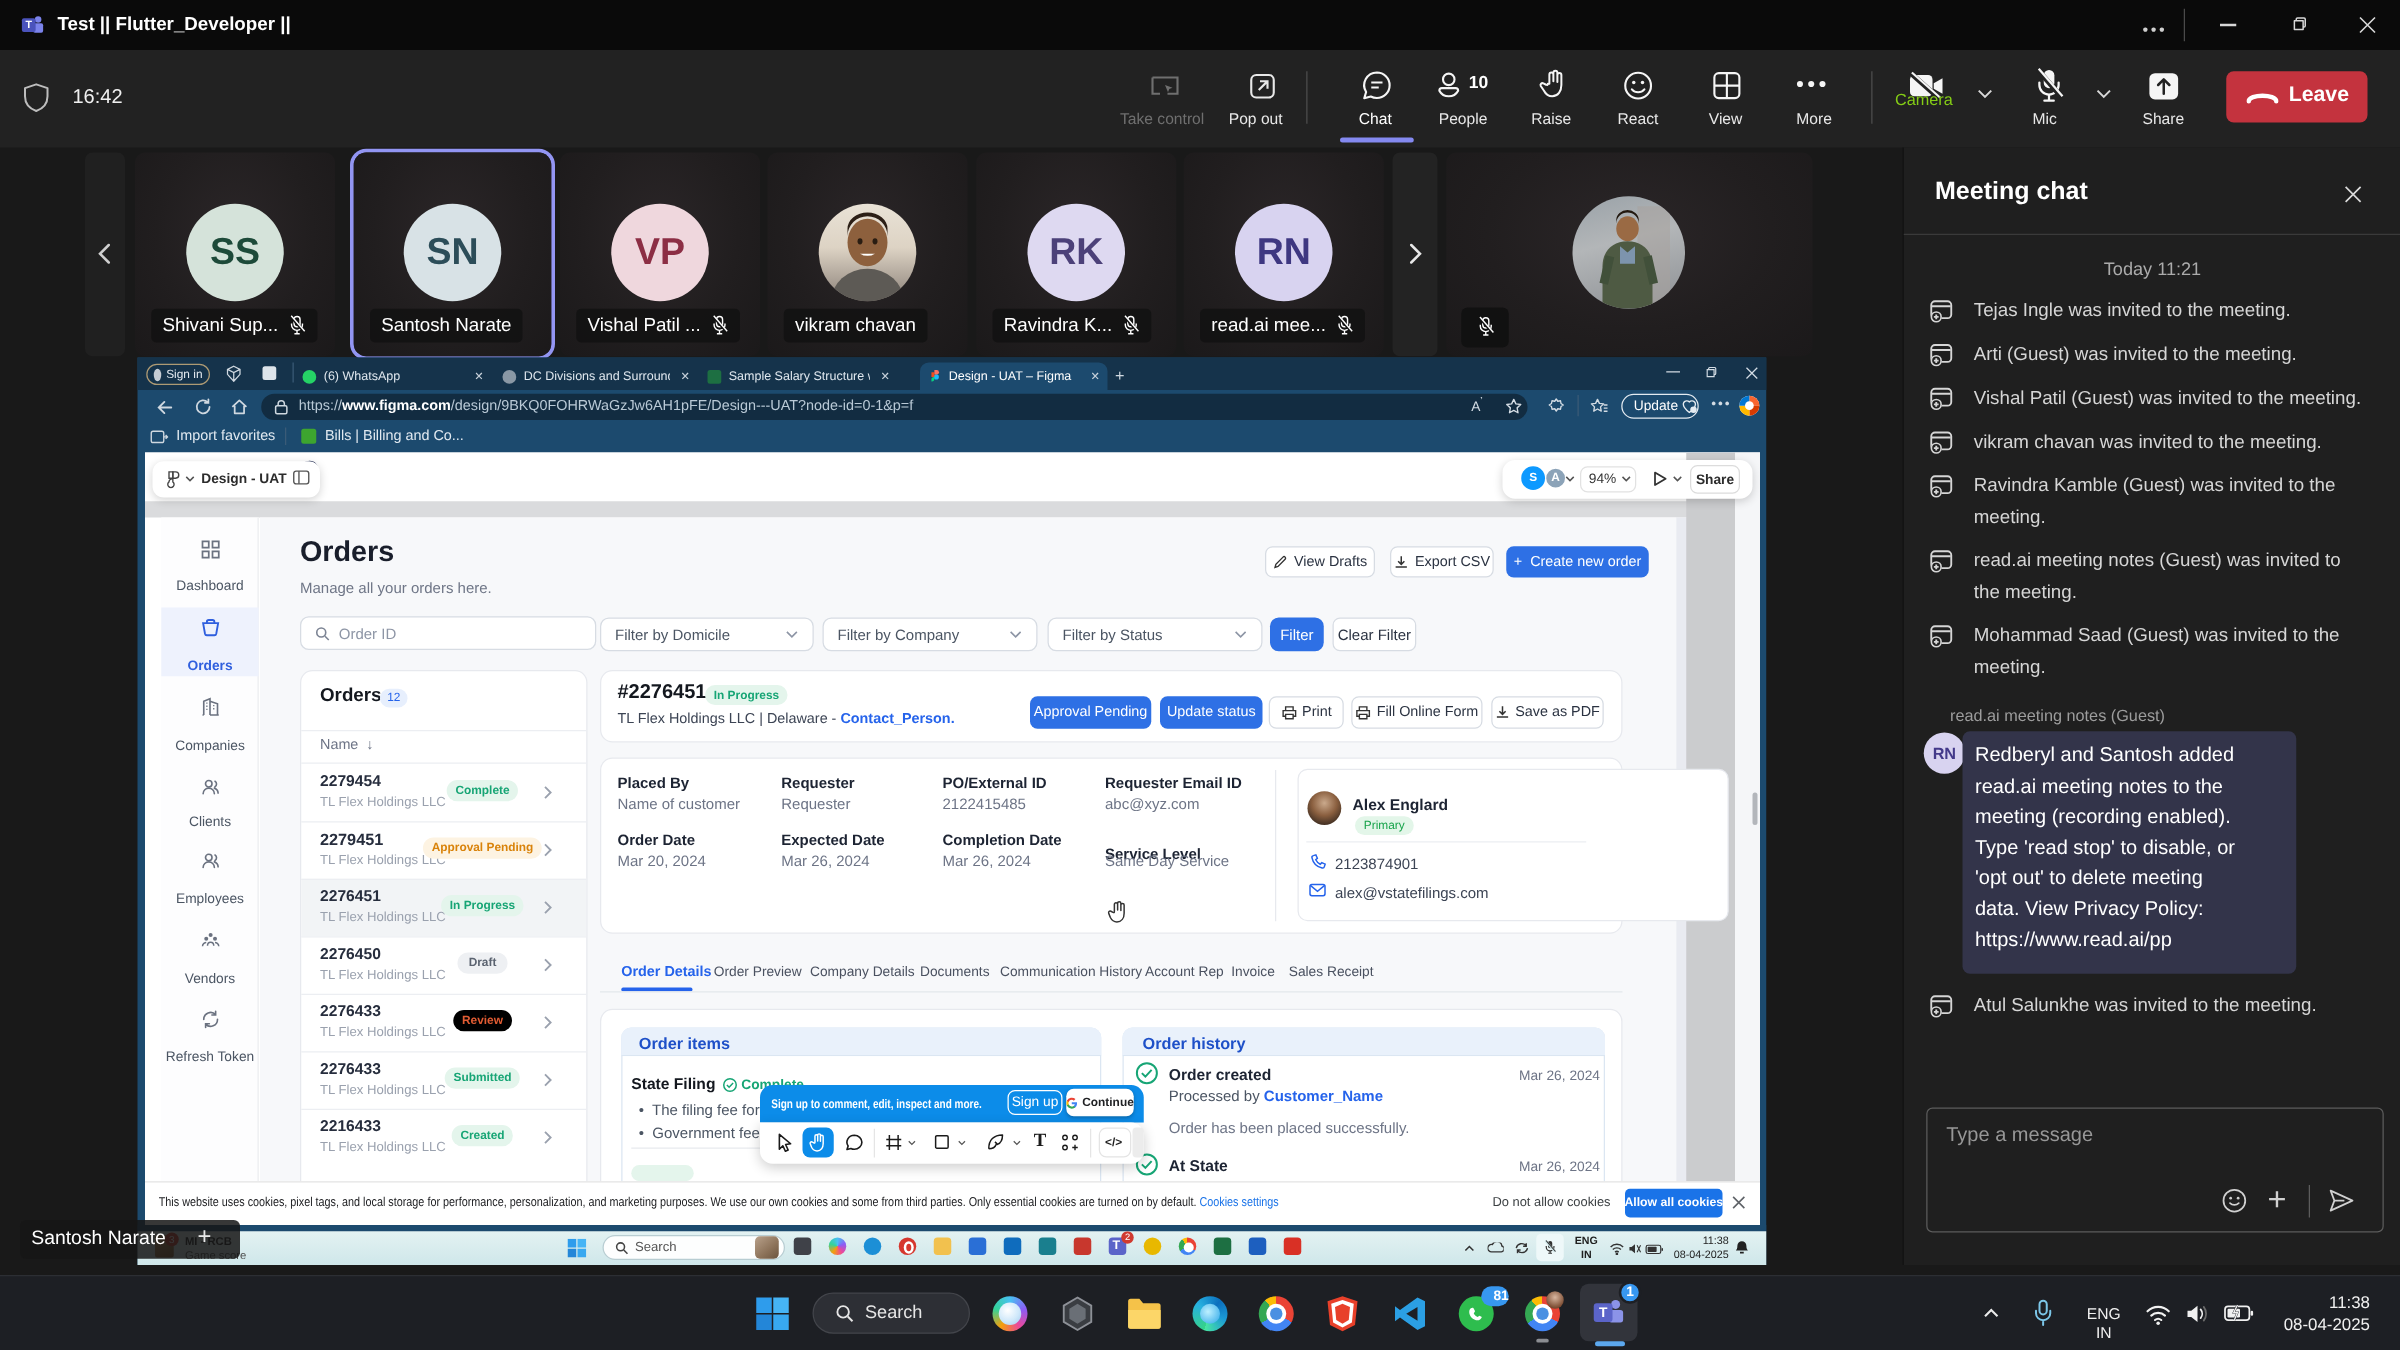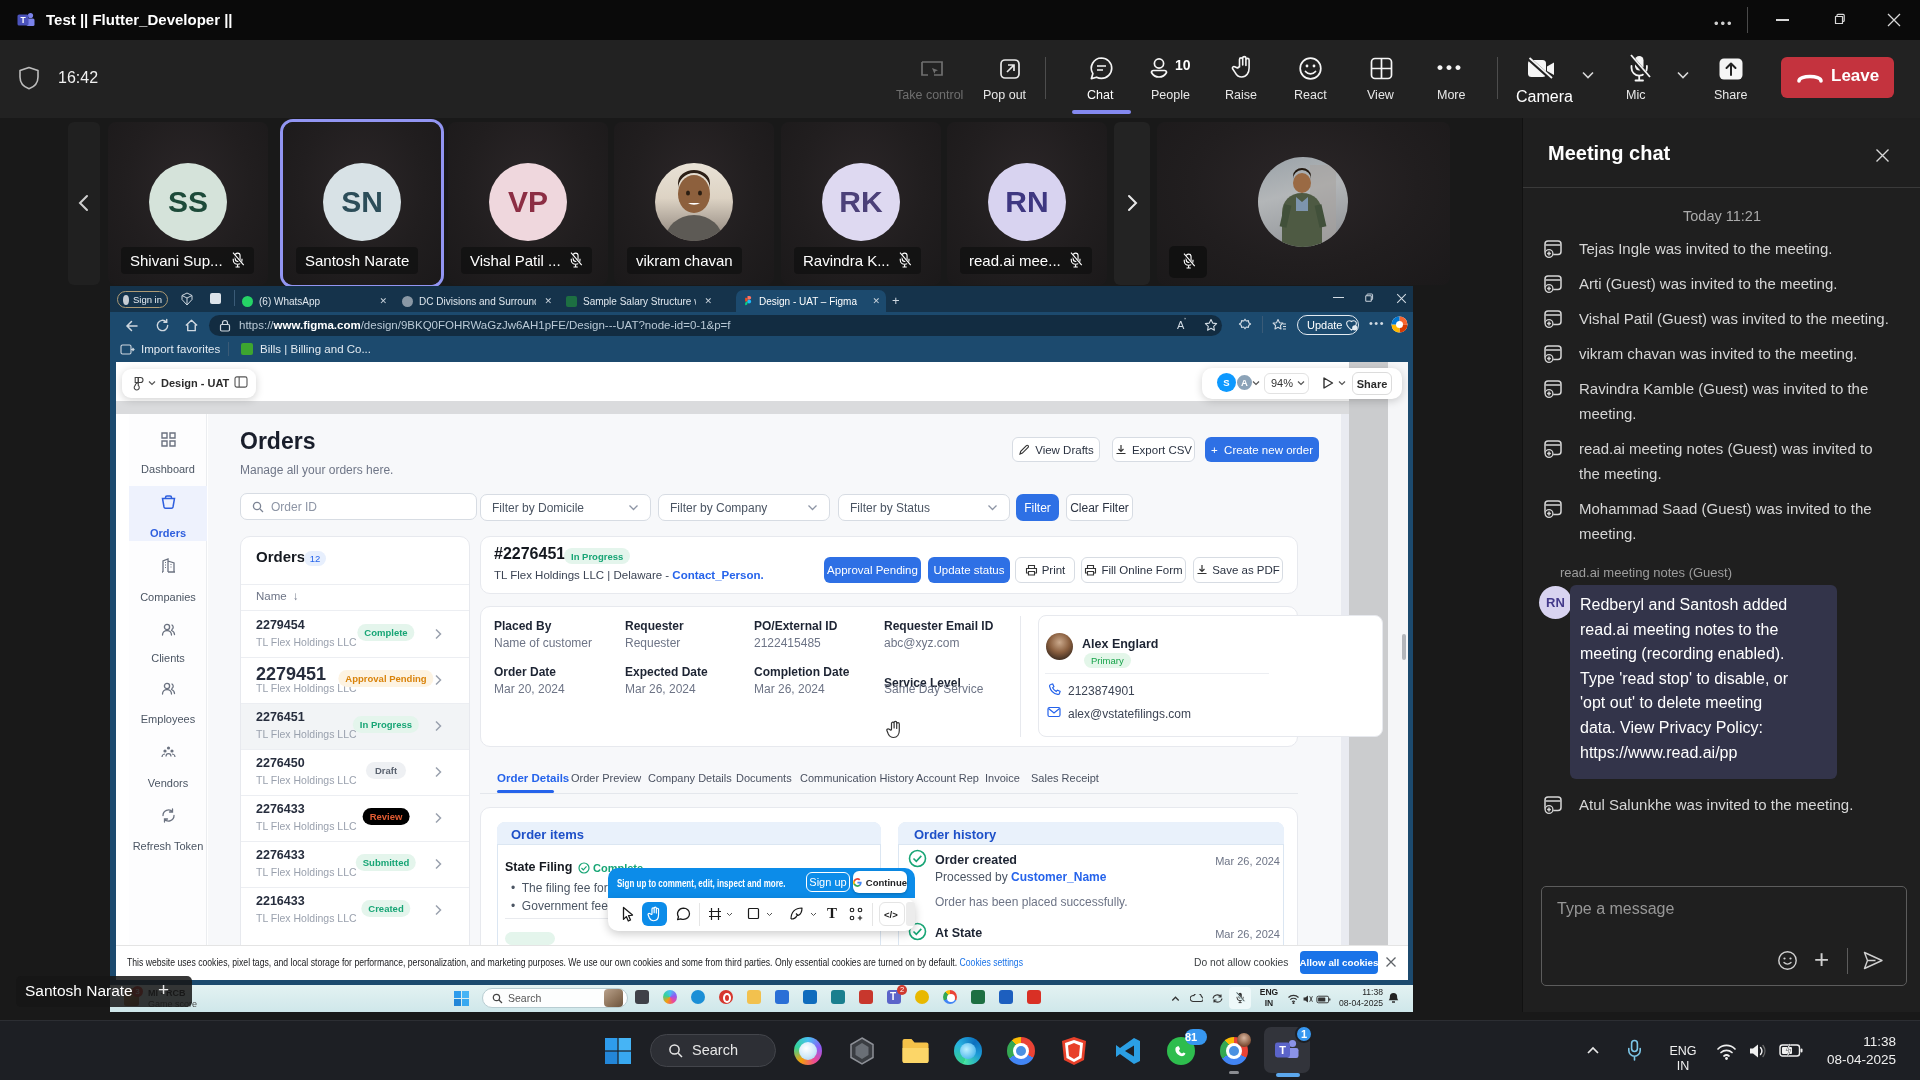--- a/index.html
+++ b/index.html
@@ -101,21 +101,21 @@
 
   <div class="abs" style="left:1437px;top:18px;font-size:17px;letter-spacing:3px;color:#f5f5f5;font-weight:bold">•••</div>
   <div class="abs" style="left:1437px;top:48px;font-size:12.5px;color:#e8e8e8">More</div>
 
   <svg class="abs" style="left:1526px;top:17px" width="32" height="24" viewBox="0 0 32 24">
       <rect x="2" y="3" width="18" height="17" rx="3.5" fill="#f5f5f5"></rect>
       <path d="M21 9.5 l7 -4 v12.5 l-7 -4 z" fill="#f5f5f5"></path>
       <path d="M2.5 1.5 L25 21.5" stroke="#222" stroke-width="4"></path>
       <path d="M3.5 1 L26 21" stroke="#f5f5f5" stroke-width="1.8"></path>
     </svg>
-  <div class="abs" style="left:1516px;top:48px;font-size:16px;color:#ffffff">Camera</div>
+  <div class="abs" style="left:1516px;top:32px;font-size:13px;color:#84cc16">Camera</div>
   <svg class="abs" style="left:1581px;top:30px" width="14" height="10" viewBox="0 0 14 10">
       <path d="M2 2.5 l5 5 5 -5" stroke="#d8d8d8" stroke-width="1.6" fill="none"></path>
     </svg>
 
   <svg class="abs" style="left:1626px;top:14px" width="26" height="30" viewBox="0 0 26 30">
       <rect x="9" y="2" width="8.5" height="14.5" rx="4.2" fill="#f5f5f5"></rect>
       <path d="M5.5 12 v2 a7.7 7.7 0 0 0 15.4 0 v-2" stroke="#f5f5f5" stroke-width="1.8" fill="none" stroke-linecap="round"></path>
       <path d="M13.2 22 v4" stroke="#f5f5f5" stroke-width="1.8"></path>
       <path d="M9.5 26.5 h7.5" stroke="#f5f5f5" stroke-width="1.8" stroke-linecap="round"></path>
       <path d="M4 1.5 L23 23.5" stroke="#222" stroke-width="4.2"></path>
@@ -438,21 +438,21 @@
   <div class="abs" style="left:140px;top:228px;font-size:11.5px;color:#6d7486">Name&nbsp; ↓</div>
   <div class="abs" style="left:125px;top:248px;width:228px;height:1px;background:#eceef2"></div>
   <div class="abs" style="left:125px;top:341px;width:228px;height:46px;background:#f2f4f6"></div>
   <div class="abs" style="left:140px;top:256px;font-size:12.5px;font-weight:bold;color:#262d3d">2279454</div>
 <div class="abs" style="left:140px;top:274px;font-size:10.5px;color:#9aa1ae">TL Flex Holdings LLC</div>
 <div class="abs chip" style="left:270px;transform:translateX(-50%);top:262px;min-width:40px;background:#e4f5ec;color:#17a575">Complete</div>
 <svg class="abs" style="left:318px;top:266px" width="8" height="12" viewBox="0 0 8 12">
       <path d="M2 1.5 L6.5 6 L2 10.5" stroke="#9aa1ae" stroke-width="1.5" fill="none"></path>
     </svg>
 <div class="abs" style="left:125px;top:295px;width:228px;height:1px;background:#eceef2"></div>
-<div class="abs" style="left:140px;top:302px;font-size:18px;font-weight:bold;color:#262d3d">2279451</div>
+<div class="abs" style="left:140px;top:302px;font-size:13px;font-weight:bold;color:#262d3d">2279451</div>
 <div class="abs" style="left:140px;top:320px;font-size:10.5px;color:#9aa1ae">TL Flex Holdings LLC</div>
 <div class="abs chip" style="left:270px;transform:translateX(-50%);top:308px;min-width:40px;background:#fdf3e2;color:#d9830b">Approval Pending</div>
 <svg class="abs" style="left:318px;top:312px" width="8" height="12" viewBox="0 0 8 12">
       <path d="M2 1.5 L6.5 6 L2 10.5" stroke="#9aa1ae" stroke-width="1.5" fill="none"></path>
     </svg>
 <div class="abs" style="left:125px;top:341px;width:228px;height:1px;background:#eceef2"></div>
 <div class="abs" style="left:140px;top:348px;font-size:12.5px;font-weight:bold;color:#262d3d">2276451</div>
 <div class="abs" style="left:140px;top:366px;font-size:10.5px;color:#9aa1ae">TL Flex Holdings LLC</div>
 <div class="abs chip" style="left:270px;transform:translateX(-50%);top:354px;min-width:40px;background:#e4f5ec;color:#17a575">In Progress</div>
 <svg class="abs" style="left:318px;top:358px" width="8" height="12" viewBox="0 0 8 12">
@@ -888,21 +888,21 @@
     </svg>
   <svg class="abs" style="left:1114px;top:16px" width="28" height="28" viewBox="0 0 28 28">
       <path d="M20 1 L26 4 V24 L20 27 L6 17 L2 20 V8 L6 11 Z" fill="#2b9fe4"></path>
       <path d="M20 8.5 L11 14 L20 19.5 Z" fill="#1d1f24"></path>
     </svg>
   <div class="abs" style="left:1167px;top:16px;width:28px;height:28px;border-radius:50%;background:#2ebd4e"></div>
   <svg class="abs" style="left:1172px;top:21px" width="18" height="18" viewBox="0 0 18 18">
       <path d="M13.5 11.5 c-.5 1.8 -2.8 3.2 -4.7 2.6 C5.2 13 2.8 9.6 3.5 6.3 c.3 -1.4 2 -2.6 3.2 -2 l1.2 2.2 c.4 .7 -.6 1.4 -.9 2 c.6 1.4 1.6 2.4 3 3 l1.6 -1 c.6 .3 1.5 .7 1.9 1z" fill="#fff"></path>
     </svg>
   <div class="abs" style="left:1184px;top:1008px"></div>
-  <div class="abs" style="left:1185px;top:8px;width:22px;height:16px;background:#3797f0;border-radius:9px;color:#fff;font-size:11px;font-weight:bold;text-align:left;line-height:16px">81</div>
+  <div class="abs" style="left:1185px;top:8px;width:22px;height:16px;background:#3797f0;border-radius:9px;color:#fff;font-size:11px;font-weight:bold;text-align:right;line-height:16px">81</div>
   <div class="abs" style="left:1220px;top:16px;width:28px;height:28px;border-radius:50%;background:conic-gradient(#ea4335 0 33%,#4285f4 33% 66%,#34a853 66% 89%,#fbbc05 89%)"></div>
   <div class="abs" style="left:1226px;top:22px;width:16px;height:16px;border-radius:50%;background:#fff"></div>
   <div class="abs" style="left:1229px;top:25px;width:10px;height:10px;border-radius:50%;background:#4a90e2"></div>
   <div class="abs" style="left:1237px;top:12px;width:14px;height:14px;border-radius:50%;background:radial-gradient(circle at 50% 35%,#d8b6a0,#7d4e34 70%,#4e3020)"></div>
   <div class="abs" style="left:1229px;top:50px;width:10px;height:3px;border-radius:2px;background:#8b8d92"></div>
   <div class="abs" style="left:1264px;top:6px;width:46px;height:46px;background:#32343b;border-radius:7px"></div>
   <svg class="abs" style="left:1273px;top:15px" width="28" height="28" viewBox="0 0 28 28">
       <circle cx="19.5" cy="7.5" r="3.6" fill="#8b93e8"></circle>
       <rect x="14" y="12" width="11.5" height="10" rx="2.2" fill="#8b93e8"></rect>
       <rect x="2" y="6.5" width="15" height="15" rx="2.4" fill="#5b64c9"></rect>

